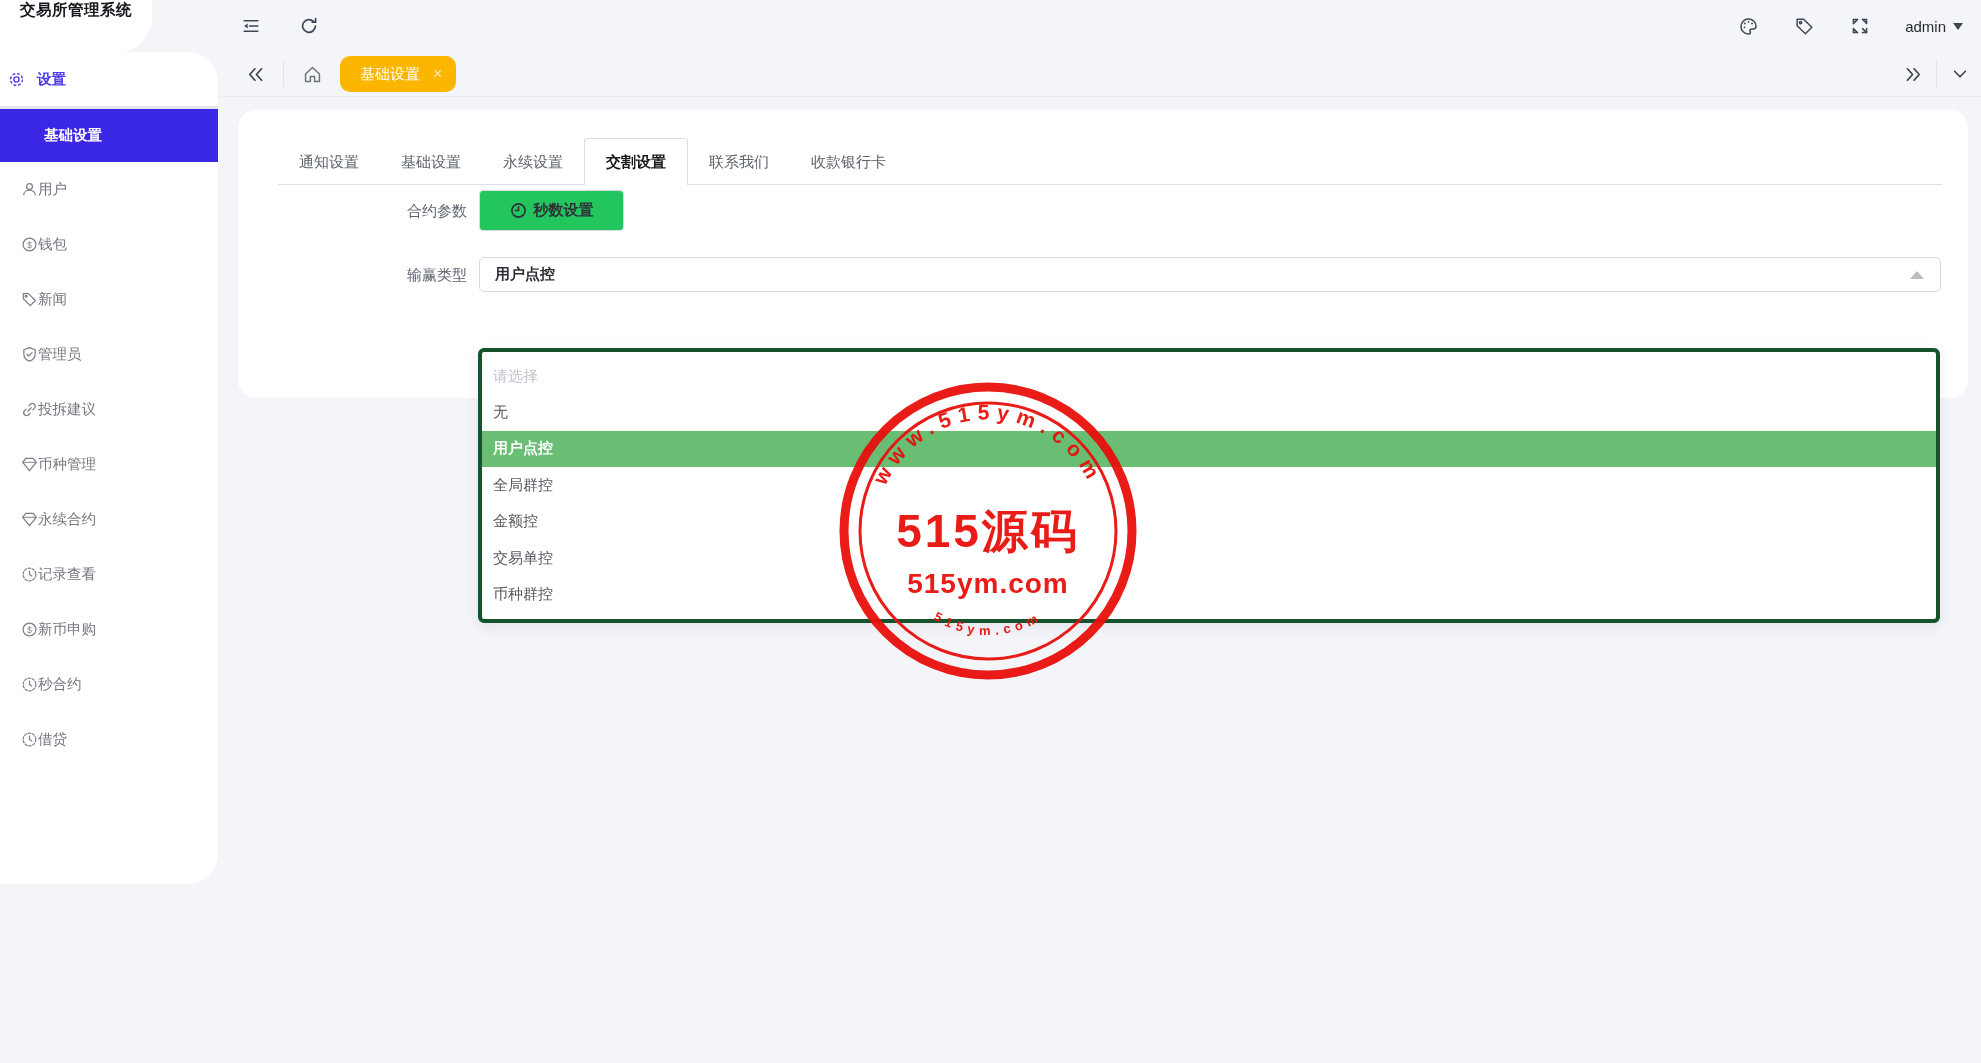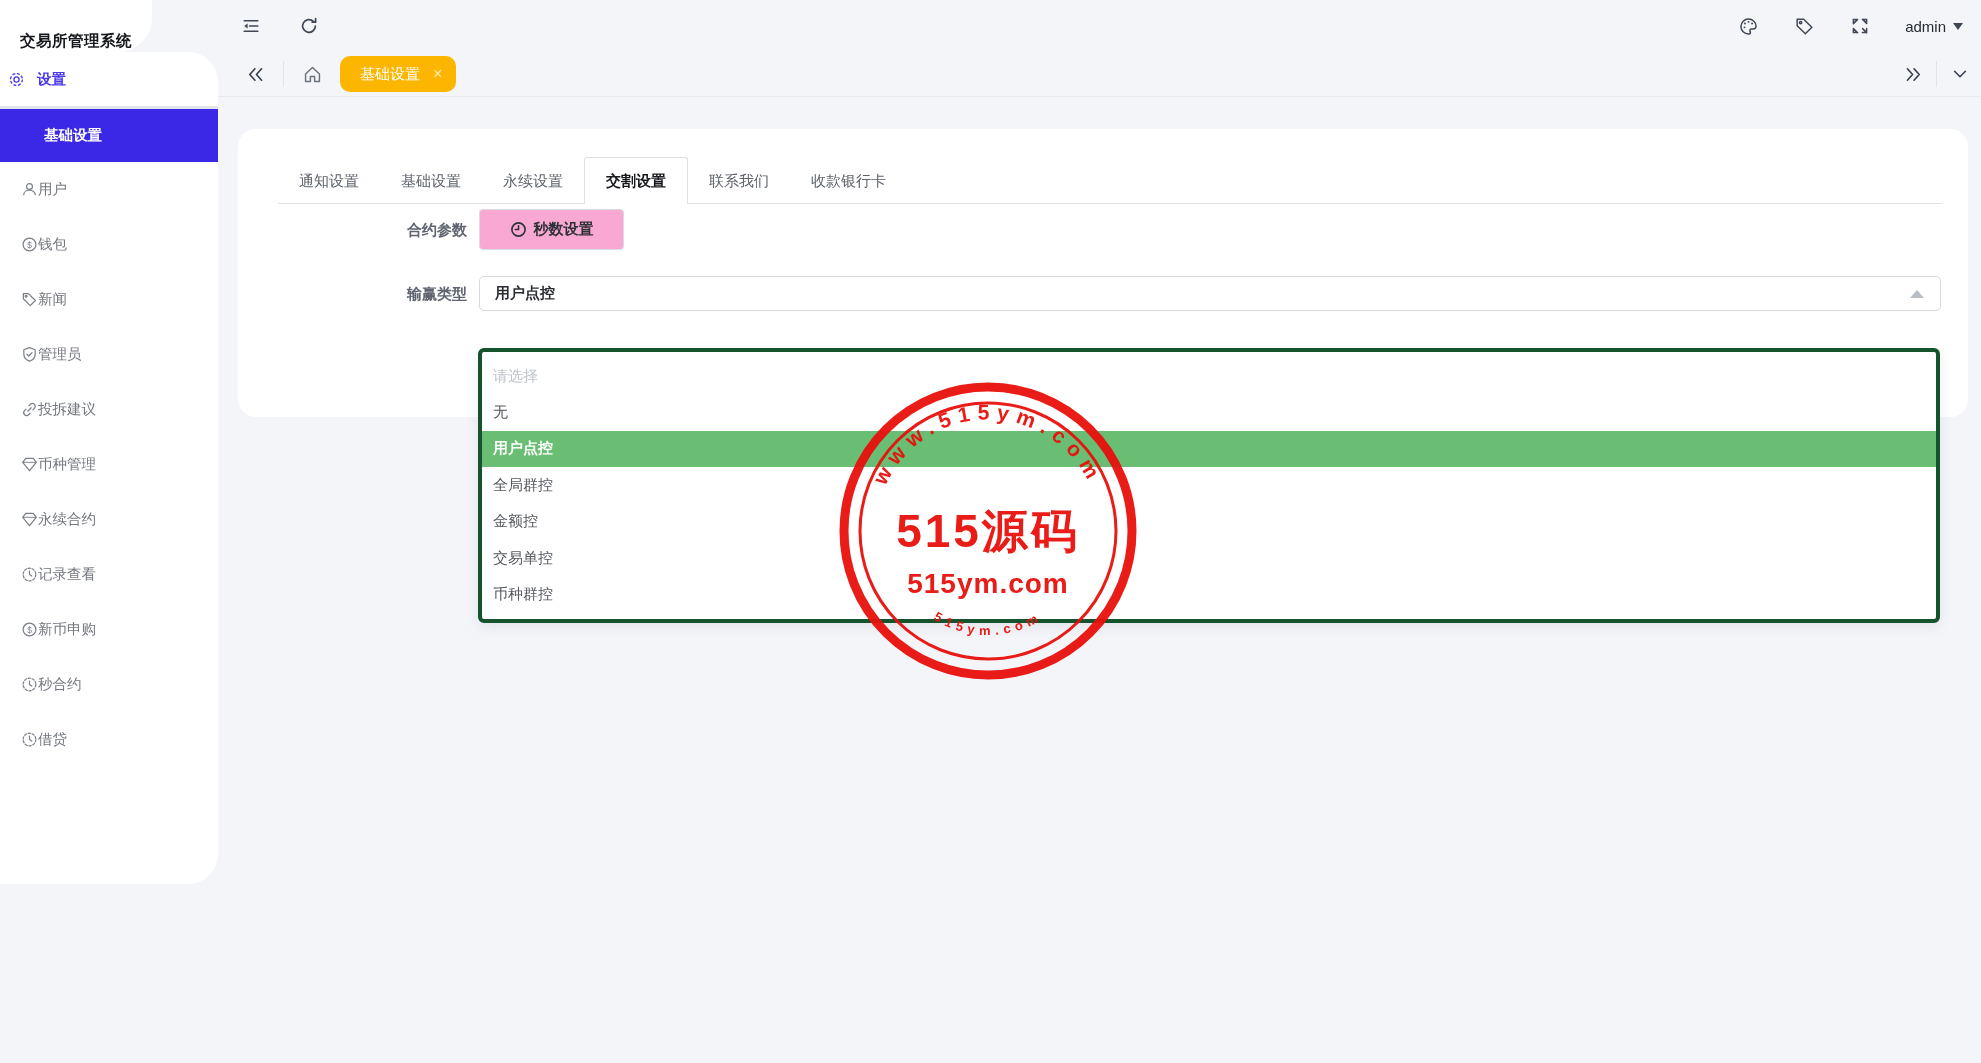--- a/index.html
+++ b/index.html
@@ -7,21 +7,21 @@
     width:1981px;height:1063px;position:relative;overflow:hidden;
     background:#f4f5f9;
     font-family:"Liberation Sans","DejaVu Sans",sans-serif;
     -webkit-font-smoothing:antialiased;
   }
   .abs{position:absolute;}
   svg{display:block;}
 
   
   .logo-block{left:0;top:0;width:152px;height:52px;background:#fff;
-    border-bottom-right-radius:34px;display:flex;align-items:flex-end;z-index:5;}
+    border-bottom-right-radius:34px;display:flex;align-items:flex-start;z-index:5;}
   .logo-title{padding-left:20px;font-size:15.5px;font-weight:700;color:#16181d;letter-spacing:.5px;white-space:nowrap;}
   .icon-btn{width:22px;height:22px;display:flex;align-items:center;justify-content:center;cursor:pointer;}
   .topbar-left{left:240px;top:15px;display:flex;gap:36px;}
   .topbar-right{top:15px;right:18px;display:flex;align-items:center;gap:34px;}
   .admin-box{display:flex;align-items:center;gap:7px;cursor:pointer;}
   .admin-name{font-size:15px;color:#262b33;}
   .caret-down{width:0;height:0;border-left:5.5px solid transparent;border-right:5.5px solid transparent;border-top:7px solid #3f4654;}
   .tags-hairline{left:218px;right:0;top:96px;height:1px;background:rgba(20,30,70,.05);}
   .tags-left{left:244px;top:52px;height:44px;display:flex;align-items:center;gap:17px;}
   .vdivider{width:1px;height:26px;background:#e2e4ea;}
@@ -35,31 +35,31 @@
     border-top-right-radius:30px;border-bottom-right-radius:30px;z-index:4;}
   .menu-parent{height:54px;display:flex;align-items:center;padding-left:8px;gap:12px;cursor:pointer;}
   .menu-parent .menu-label{font-size:14.5px;font-weight:600;}
   .menu-sep{height:3px;background:#e3e5ec;}
   .menu-sub-active{height:53px;display:flex;align-items:center;padding-left:44px;
     color:#fff;font-size:14.5px;font-weight:600;cursor:pointer;}
   .menu-item{height:55px;display:flex;align-items:center;padding-left:21px;gap:0;cursor:pointer;}
   .menu-item .menu-label{font-size:14.5px;color:#73777f;}
 
   
-  .card{left:238px;top:129px;width:1730px;height:288px;background:#fff;border-radius:18px;}
+  .card{left:238px;top:110px;width:1730px;height:288px;background:#fff;border-radius:18px;}
   .tabbar{position:absolute;left:40px;right:26px;top:28px;height:46px;border-bottom:1px solid #dcdfe6;display:flex;align-items:flex-end;}
   .tab{padding:0 21px;height:45px;line-height:45px;font-size:15px;color:#5d626b;cursor:pointer;white-space:nowrap;}
   .tab.active{height:46px;margin-bottom:-1px;background:#fff;border:1px solid #dcdfe6;border-bottom:none;
     border-radius:3px 3px 0 0;font-weight:700;color:#17191d;}
 
-  .form-label{position:absolute;left:0;width:229px;text-align:right;font-size:15px;color:#5f6470;white-space:nowrap;font-weight:bold;}
+  .form-label{position:absolute;left:0;width:229px;text-align:right;font-size:15px;color:#5f6470;white-space:nowrap;}
   .lbl-row1{top:80px;height:41px;line-height:41px;}
   .lbl-row2{top:147px;height:35px;line-height:35px;}
   .seconds-btn{position:absolute;left:241px;top:80px;width:145px;height:41px;box-sizing:border-box;
-    background:#f9a8d4;border:1px solid #d8dbe2;border-radius:4px;
+    background:#22c55e;border:1px solid #d8dbe2;border-radius:4px;
     display:flex;align-items:center;justify-content:center;gap:7px;cursor:pointer;}
   .seconds-btn span{font-size:15px;font-weight:600;color:#2e3136;}
   .select-box{position:absolute;left:241px;top:147px;width:1462px;height:35px;box-sizing:border-box;
     background:#fff;border:1px solid #d6d9e0;border-radius:5px;display:flex;align-items:center;cursor:pointer;}
   .select-value{padding-left:15px;font-size:15px;font-weight:600;color:#2b2e34;}
   .caret-up{position:absolute;right:16px;top:13px;width:0;height:0;
     border-left:7px solid transparent;border-right:7px solid transparent;border-bottom:8px solid #b9bdc4;}
 
   
   .dropdown{left:478px;top:312px;width:1462px;box-sizing:border-box;background:#fff;

